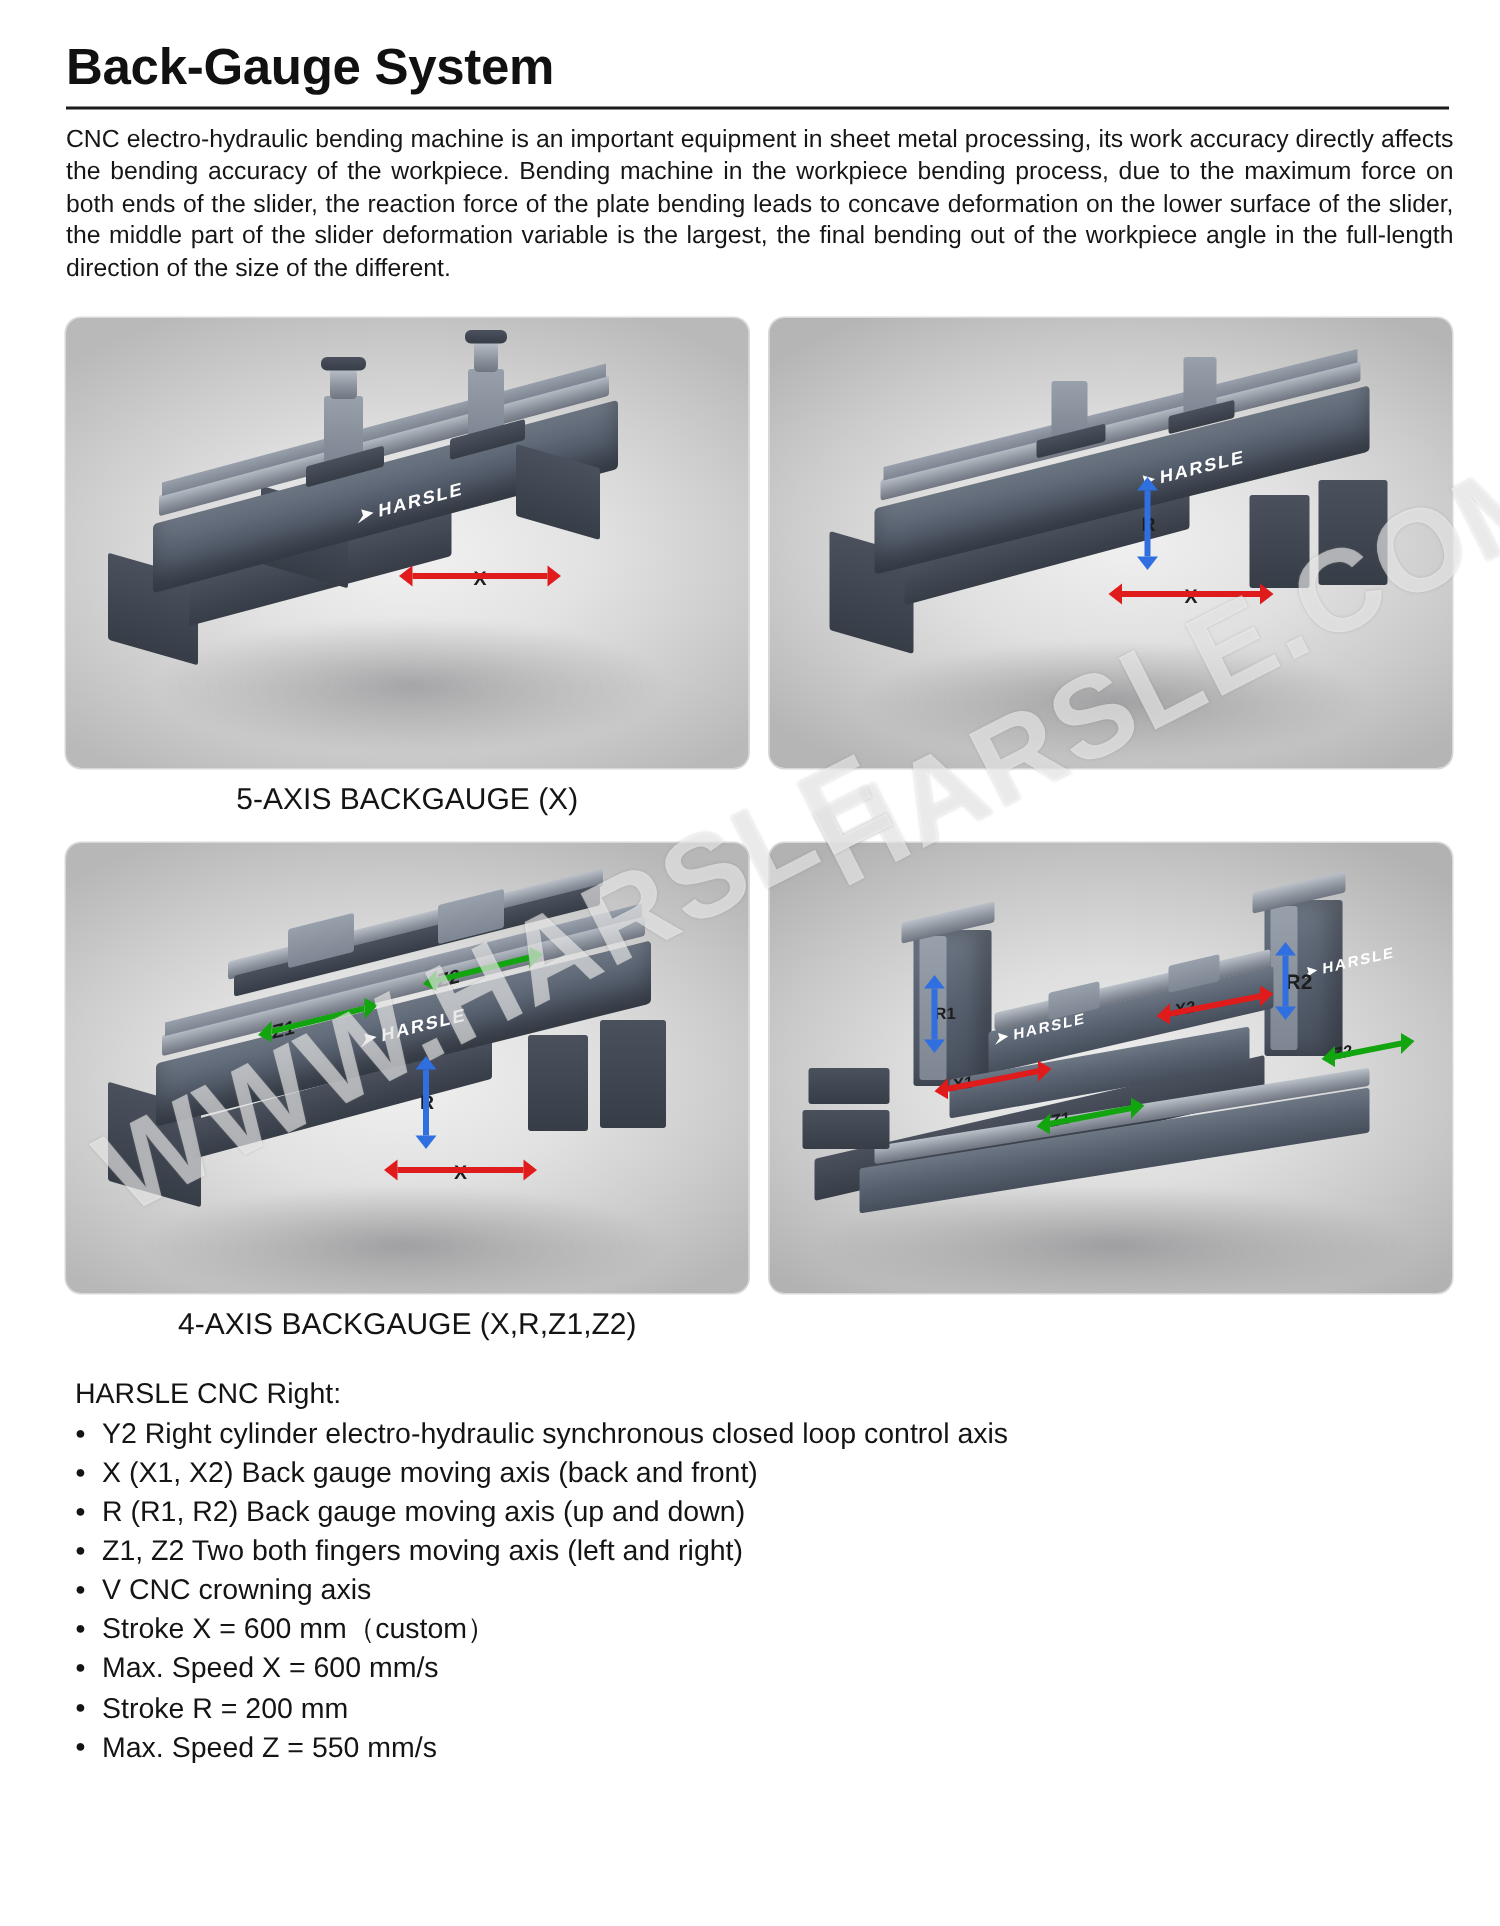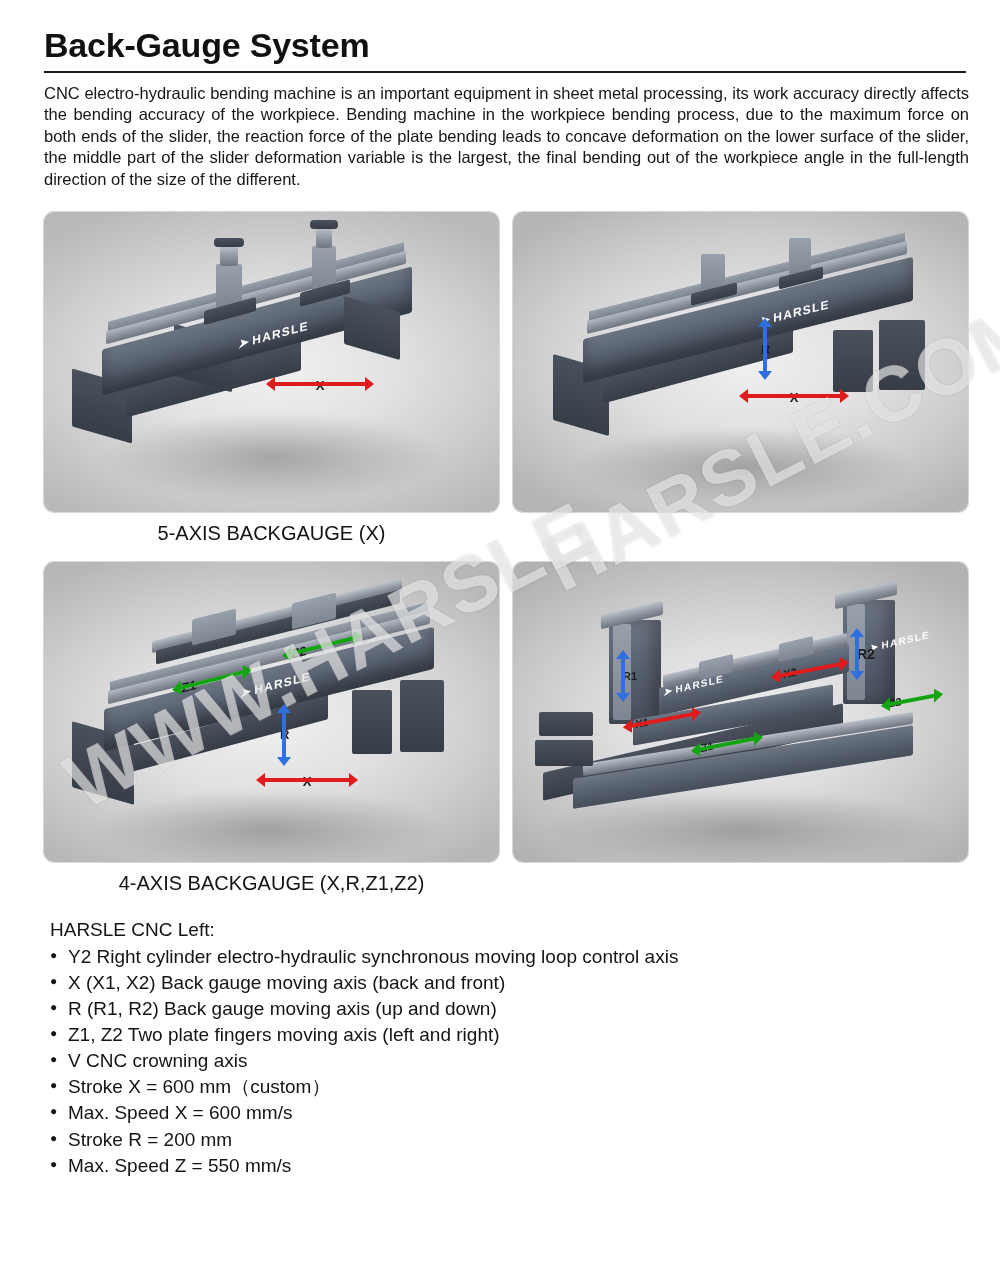--- a/index.html
+++ b/index.html
@@ -413,26 +413,26 @@
               <div class="tip-r"></div>
           </div>
           <div class="lbl" style="margin-top:-13px;margin-left:-34px;font-size:11px;">Z2</div>
         </div>
       </div>
     </div>
 
   </div>
 
   <div class="spec">
-    <div class="head">HARSLE CNC Left:</div>
+    <div class="head">HARSLE CNC Right:</div>
     <ul>
-      <li>Y2 Right cylinder electro-hydraulic synchronous moving loop control axis</li>
+      <li>Y2 Right cylinder electro-hydraulic synchronous closed loop control axis</li>
       <li>X (X1, X2) Back gauge moving axis (back and front)</li>
       <li>R (R1, R2) Back gauge moving axis (up and down)</li>
-      <li>Z1, Z2 Two plate fingers moving axis (left and right)</li>
+      <li>Z1, Z2 Two both fingers moving axis (left and right)</li>
       <li>V CNC crowning axis</li>
       <li>Stroke X = 600 mm（custom）</li>
       <li>Max. Speed X = 600 mm/s</li>
       <li>Stroke R = 200 mm</li>
       <li>Max. Speed Z = 550 mm/s</li>
     </ul>
   </div>
 </div>
 
 <div class="watermark">

